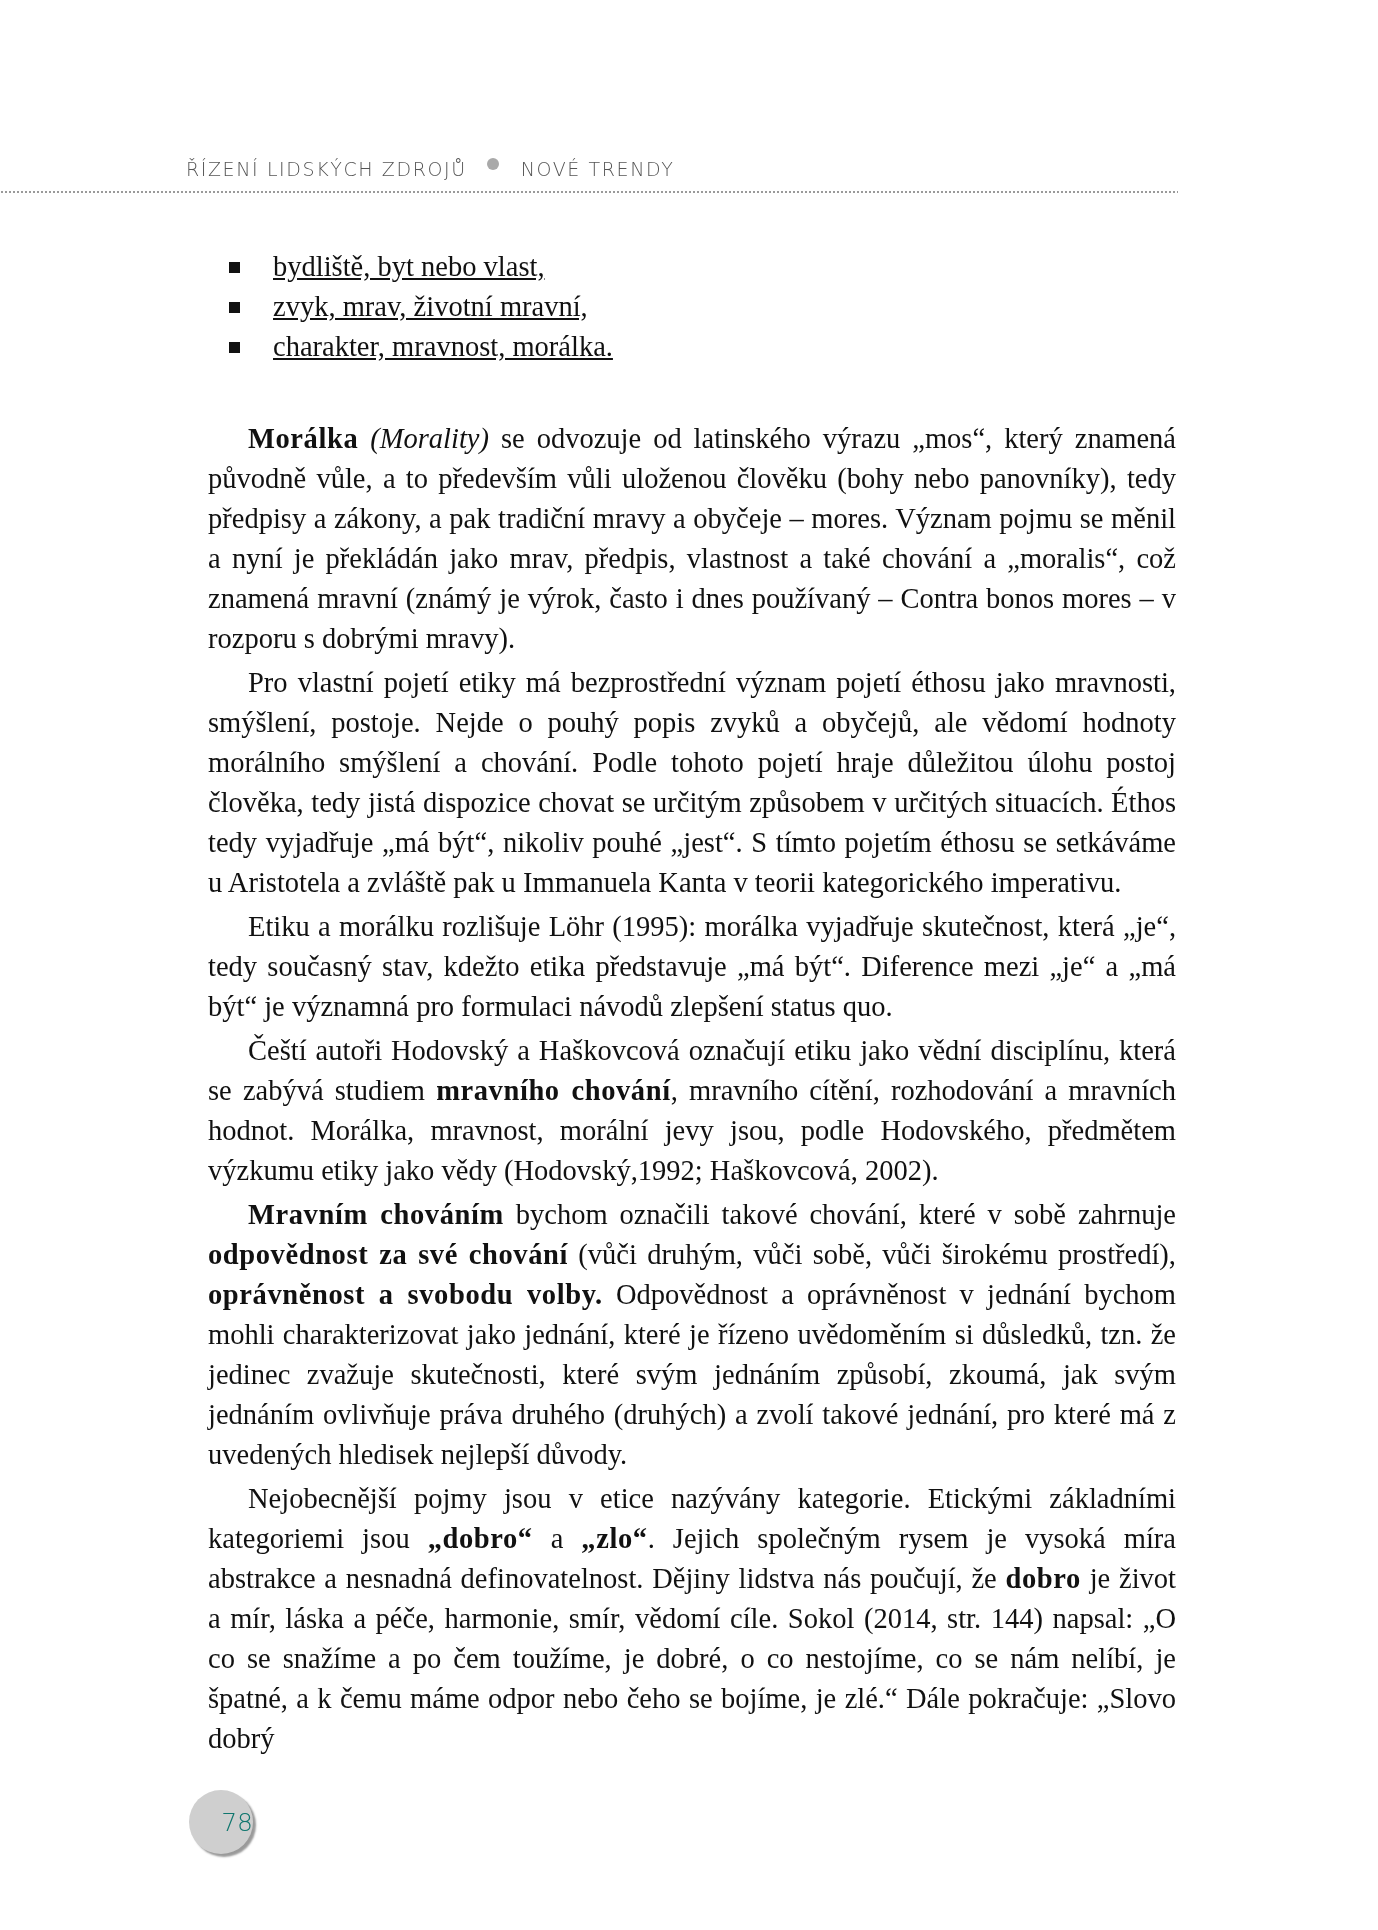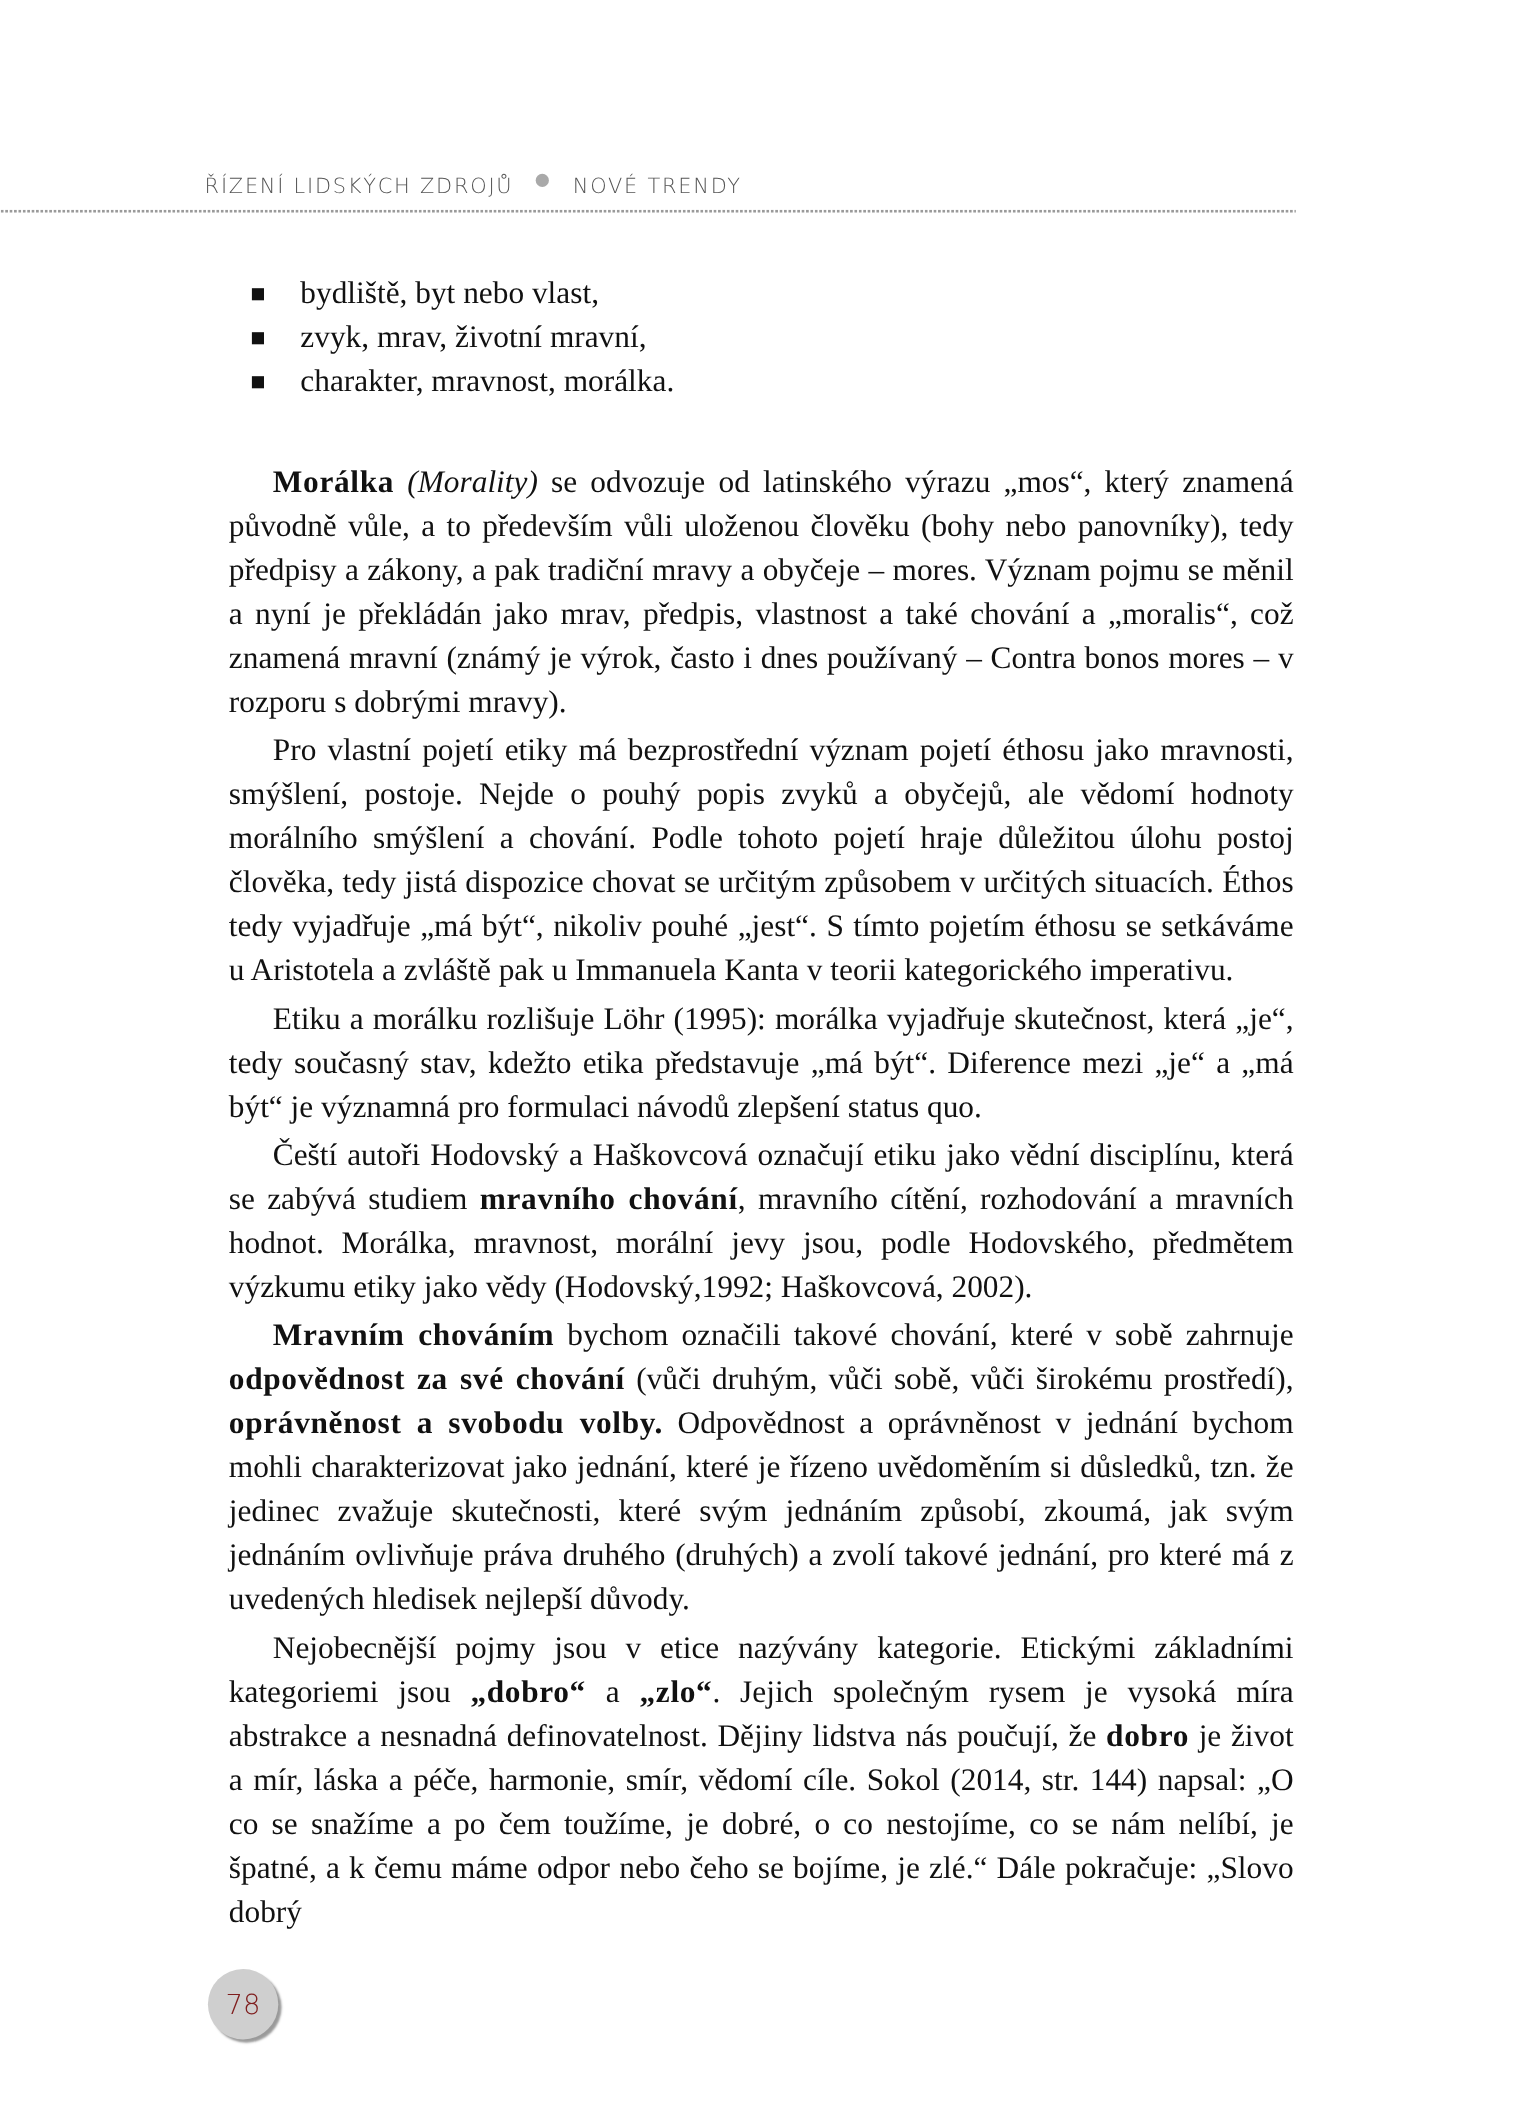--- a/index.html
+++ b/index.html
@@ -22,34 +22,34 @@
   .head-rule {
     position: absolute; left: 0; top: 190px; width: 1178px; height: 4px;
     background-image: radial-gradient(circle, #9a9a9a 1.2px, transparent 1.4px);
     background-size: 4px 4px; background-repeat: repeat-x;
   }
   .content {
     position: absolute; left: 192px; top: 247px; width: 984px;
     font-size: 28.5px; line-height: 40px;
   }
   ul.bullets { list-style: none; margin: 0 0 52px 0; padding: 0; }
-  ul.bullets li { position: relative; padding-left: 81px; white-space: nowrap; }
+  ul.bullets li { position: relative; padding-left: 81px; white-space: nowrap; text-decoration: underline; }
   ul.bullets li .sq {
     position: absolute; left: 37px; top: 15px; width: 11px; height: 11px; background: #111;
   }
   p.para { margin: 0 0 4px 16px; text-align: justify; text-indent: 40px; }
   p.para b { font-weight: bold; letter-spacing: 0.6px; }
   p.para i { font-style: italic; }
   .page-num {
     position: absolute; left: 189px; top: 1790px; width: 64px; height: 64px;
     border-radius: 50%; background: #cfcfcf;
     box-shadow: 3px 3px 2px #9a9a9a;
-    display: flex; align-items: center; justify-content: center;
+    display: flex; align-items: center; justify-content: flex-end;
     font-family: "DejaVu Sans", "Liberation Sans", sans-serif;
-    font-weight: 300; font-size: 25px; color: #7f1d1d;
+    font-weight: 300; font-size: 25px; color: #0f766e;
   }
 </style>
 </head>
 <body>
 
 <div class="running-head">
   <span>ŘÍZENÍ LIDSKÝCH ZDROJŮ</span>
   <span class="dot"></span>
   <span>NOVÉ TRENDY</span>
 </div>

